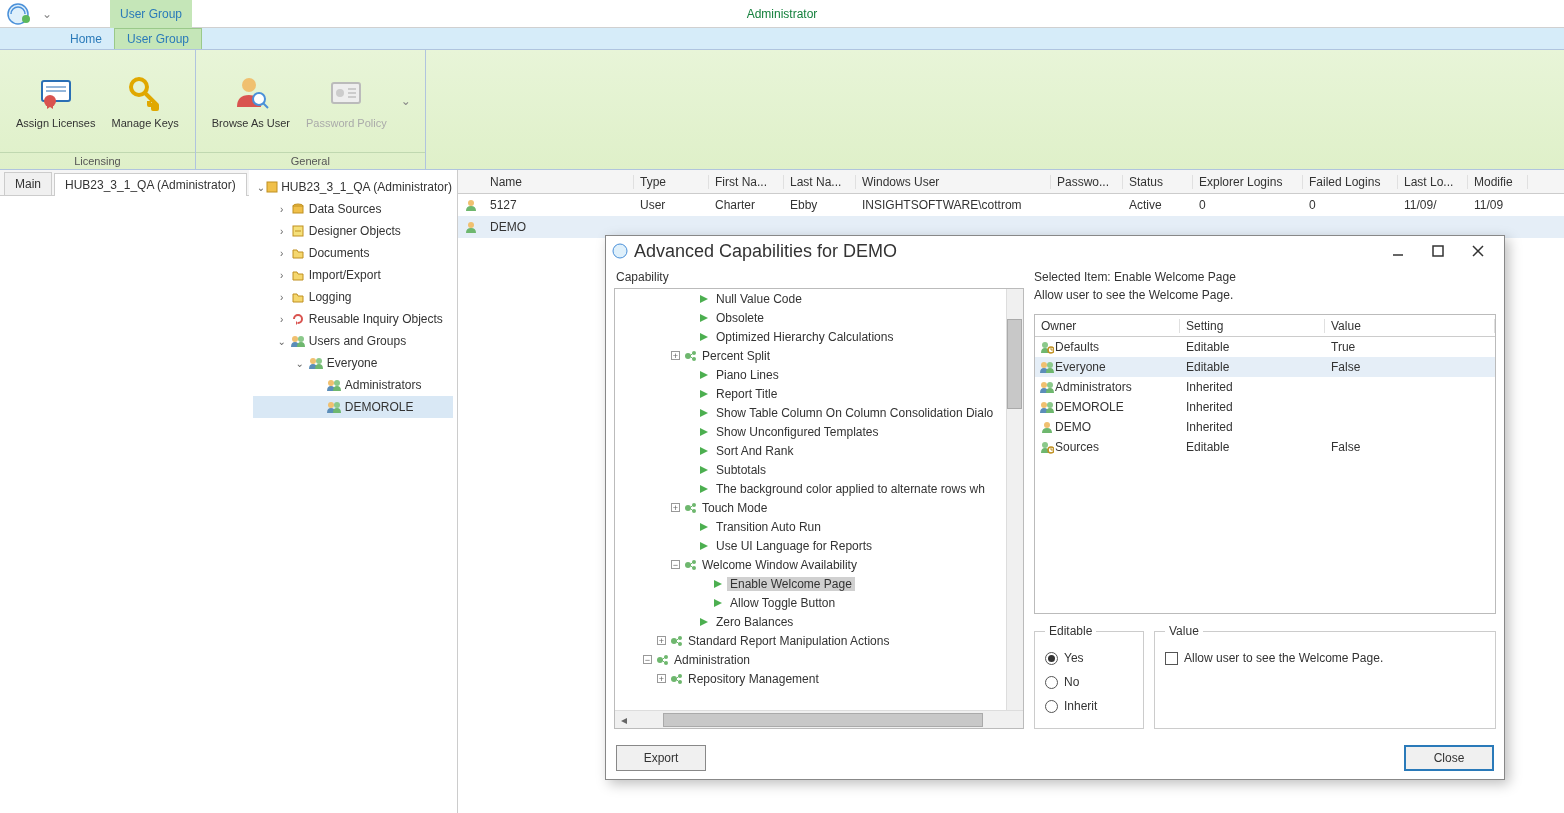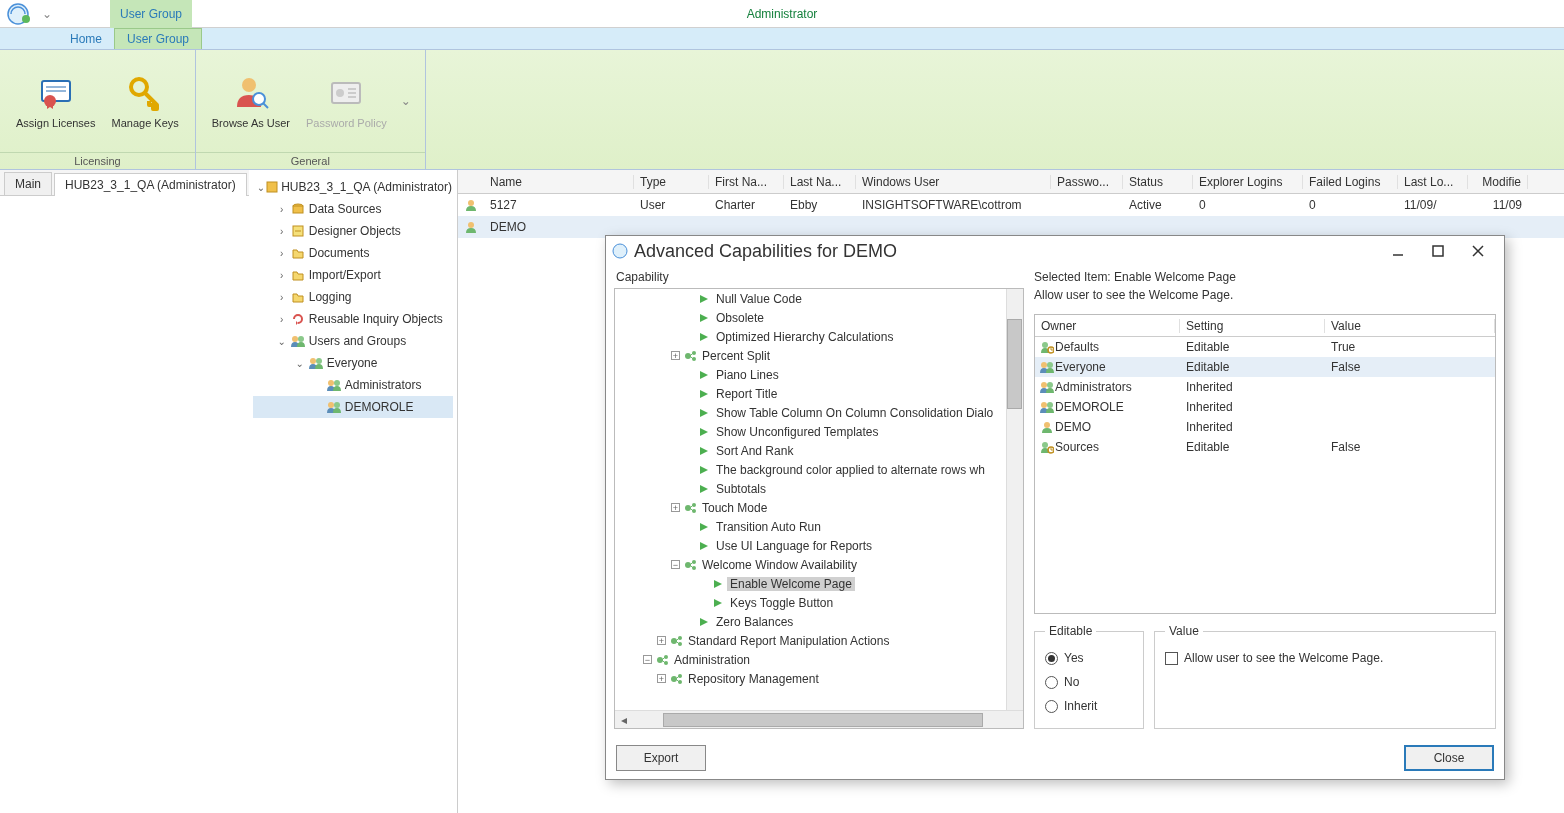--- a/index.html
+++ b/index.html
@@ -58,21 +58,21 @@
 .col-name { width: 150px; }
 .col-type { width: 75px; }
 .col-first { width: 75px; }
 .col-last { width: 72px; }
 .col-winuser { width: 195px; }
 .col-pass { width: 72px; }
 .col-status { width: 70px; }
 .col-explore { width: 110px; }
 .col-failed { width: 95px; }
 .col-lastlo { width: 70px; }
-.col-modified { width: 60px; text-align: right; }
+.col-modified { width: 60px; }
 
 
 .dialog { position: absolute; left: 605px; top: 235px; width: 900px; height: 545px; background: #fff; border: 1px solid #888; box-shadow: 4px 4px 12px rgba(0,0,0,0.25); display: flex; flex-direction: column; }
 .dialog-titlebar { display: flex; align-items: center; height: 30px; padding: 0 6px; }
 .dialog-title-icon { margin-right: 6px; }
 .dialog-title { flex: 1; font-size: 18px; }
 .dialog-controls { display: flex; }
 .dialog-ctrl { width: 40px; height: 28px; display: flex; align-items: center; justify-content: center; cursor: pointer; }
 .dialog-body { flex: 1; display: flex; padding: 0 8px 8px 8px; gap: 10px; overflow: hidden; }
 .cap-left { width: 410px; display: flex; flex-direction: column; }
@@ -498,30 +498,30 @@
               </span>
               <span class="cap-text">Sort And Rank</span>
             </div>
             <div class="cap-row" style="padding-left: 70px;">
               <span class="cap-expand"></span>
               <span class="cap-icon">
                 <svg width="12" height="10">
                   <path d="M1 1 L9 5 L1 9 Z" fill="#4caf50"></path>
                 </svg>
               </span>
+              <span class="cap-text">Subtotals</span>
+            </div>
+            <div class="cap-row" style="padding-left: 70px;">
+              <span class="cap-expand"></span>
+              <span class="cap-icon">
+                <svg width="12" height="10">
+                  <path d="M1 1 L9 5 L1 9 Z" fill="#4caf50"></path>
+                </svg>
+              </span>
               <span class="cap-text">The background color applied to alternate rows wh</span>
-            </div>
-            <div class="cap-row" style="padding-left: 70px;">
-              <span class="cap-expand"></span>
-              <span class="cap-icon">
-                <svg width="12" height="10">
-                  <path d="M1 1 L9 5 L1 9 Z" fill="#4caf50"></path>
-                </svg>
-              </span>
-              <span class="cap-text">Subtotals</span>
             </div>
             <div class="cap-row" style="padding-left: 56px;">
               <span class="cap-expand" style="border:1px solid #999;width:9px;height:9px;line-height:8px;font-size:9px;display:inline-block;margin-right:3px;">+</span>
               <span class="cap-icon">
                 <svg width="14" height="12">
                   <circle cx="4" cy="6" r="3" fill="#6eb76e"></circle>
                   <circle cx="10" cy="3" r="2" fill="#6eb76e"></circle>
                   <circle cx="10" cy="9" r="2" fill="#6eb76e"></circle>
                   <line x1="6" y1="6" x2="9" y2="3" stroke="#6eb76e"></line>
                   <line x1="6" y1="6" x2="9" y2="9" stroke="#6eb76e"></line>
@@ -569,21 +569,21 @@
               </span>
               <span class="cap-text">Enable Welcome Page</span>
             </div>
             <div class="cap-row" style="padding-left: 84px;">
               <span class="cap-expand"></span>
               <span class="cap-icon">
                 <svg width="12" height="10">
                   <path d="M1 1 L9 5 L1 9 Z" fill="#4caf50"></path>
                 </svg>
               </span>
-              <span class="cap-text">Keys Toggle Button</span>
+              <span class="cap-text">Allow Toggle Button</span>
             </div>
             <div class="cap-row" style="padding-left: 70px;">
               <span class="cap-expand"></span>
               <span class="cap-icon">
                 <svg width="12" height="10">
                   <path d="M1 1 L9 5 L1 9 Z" fill="#4caf50"></path>
                 </svg>
               </span>
               <span class="cap-text">Zero Balances</span>
             </div>

